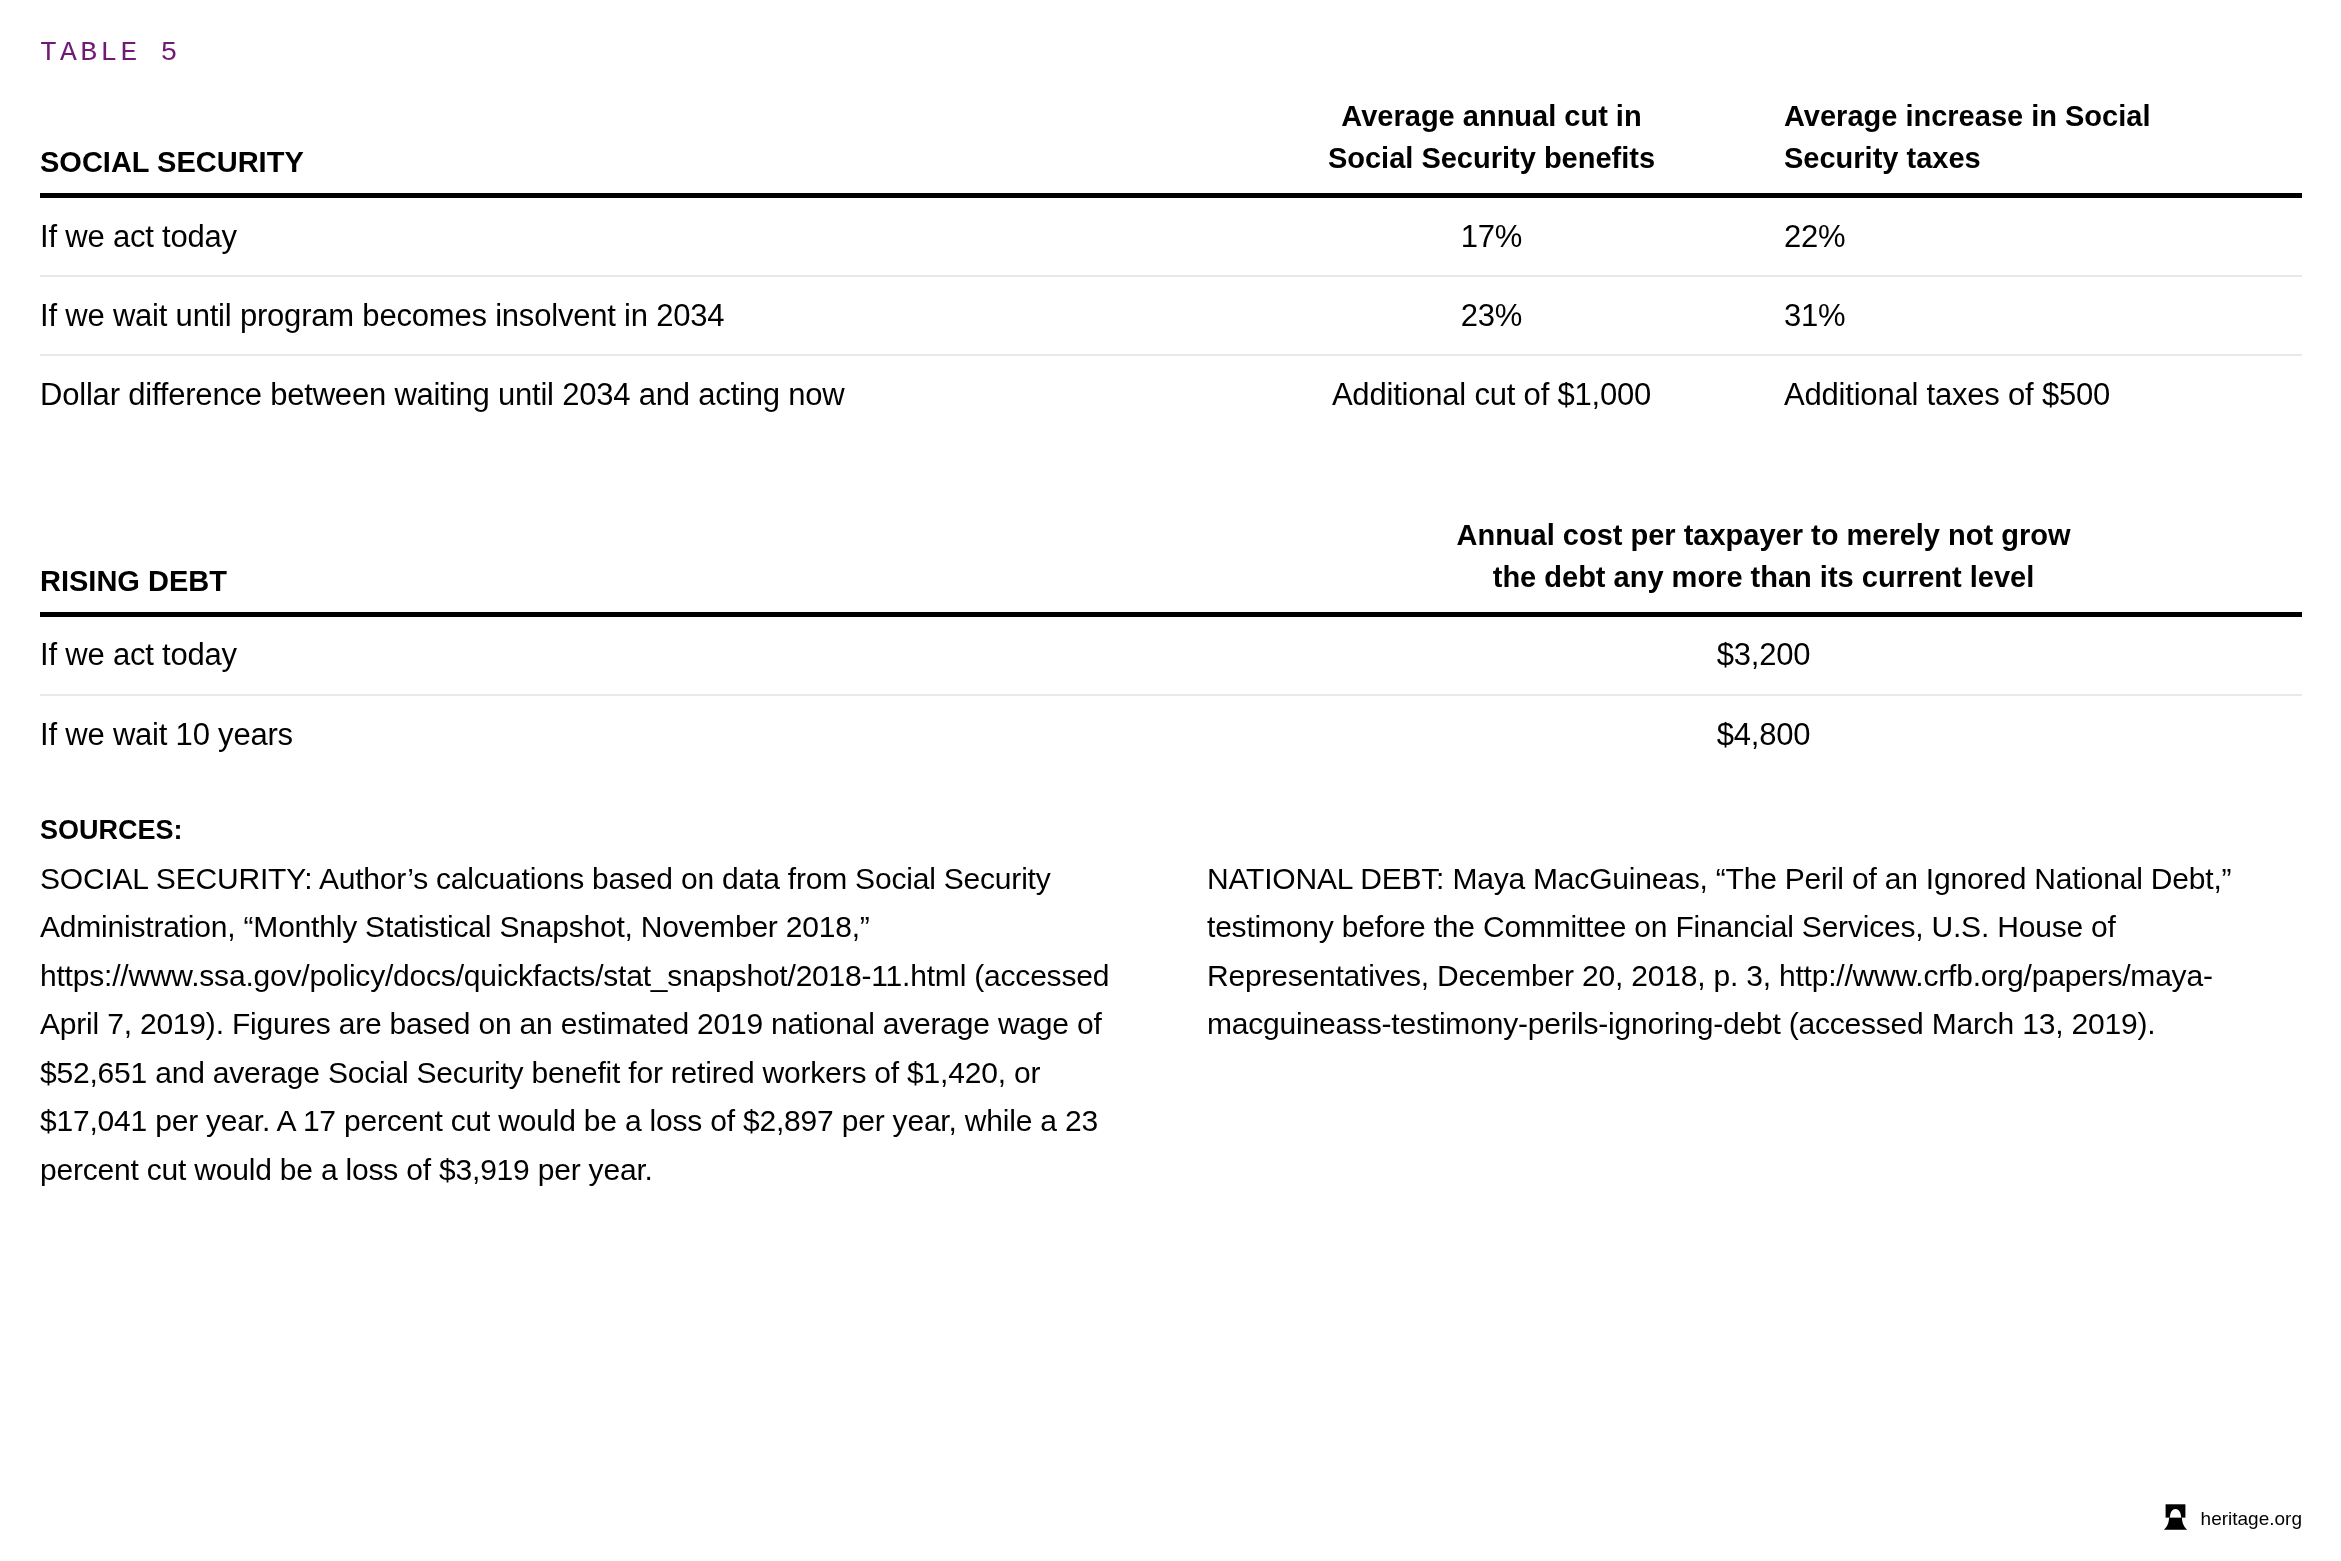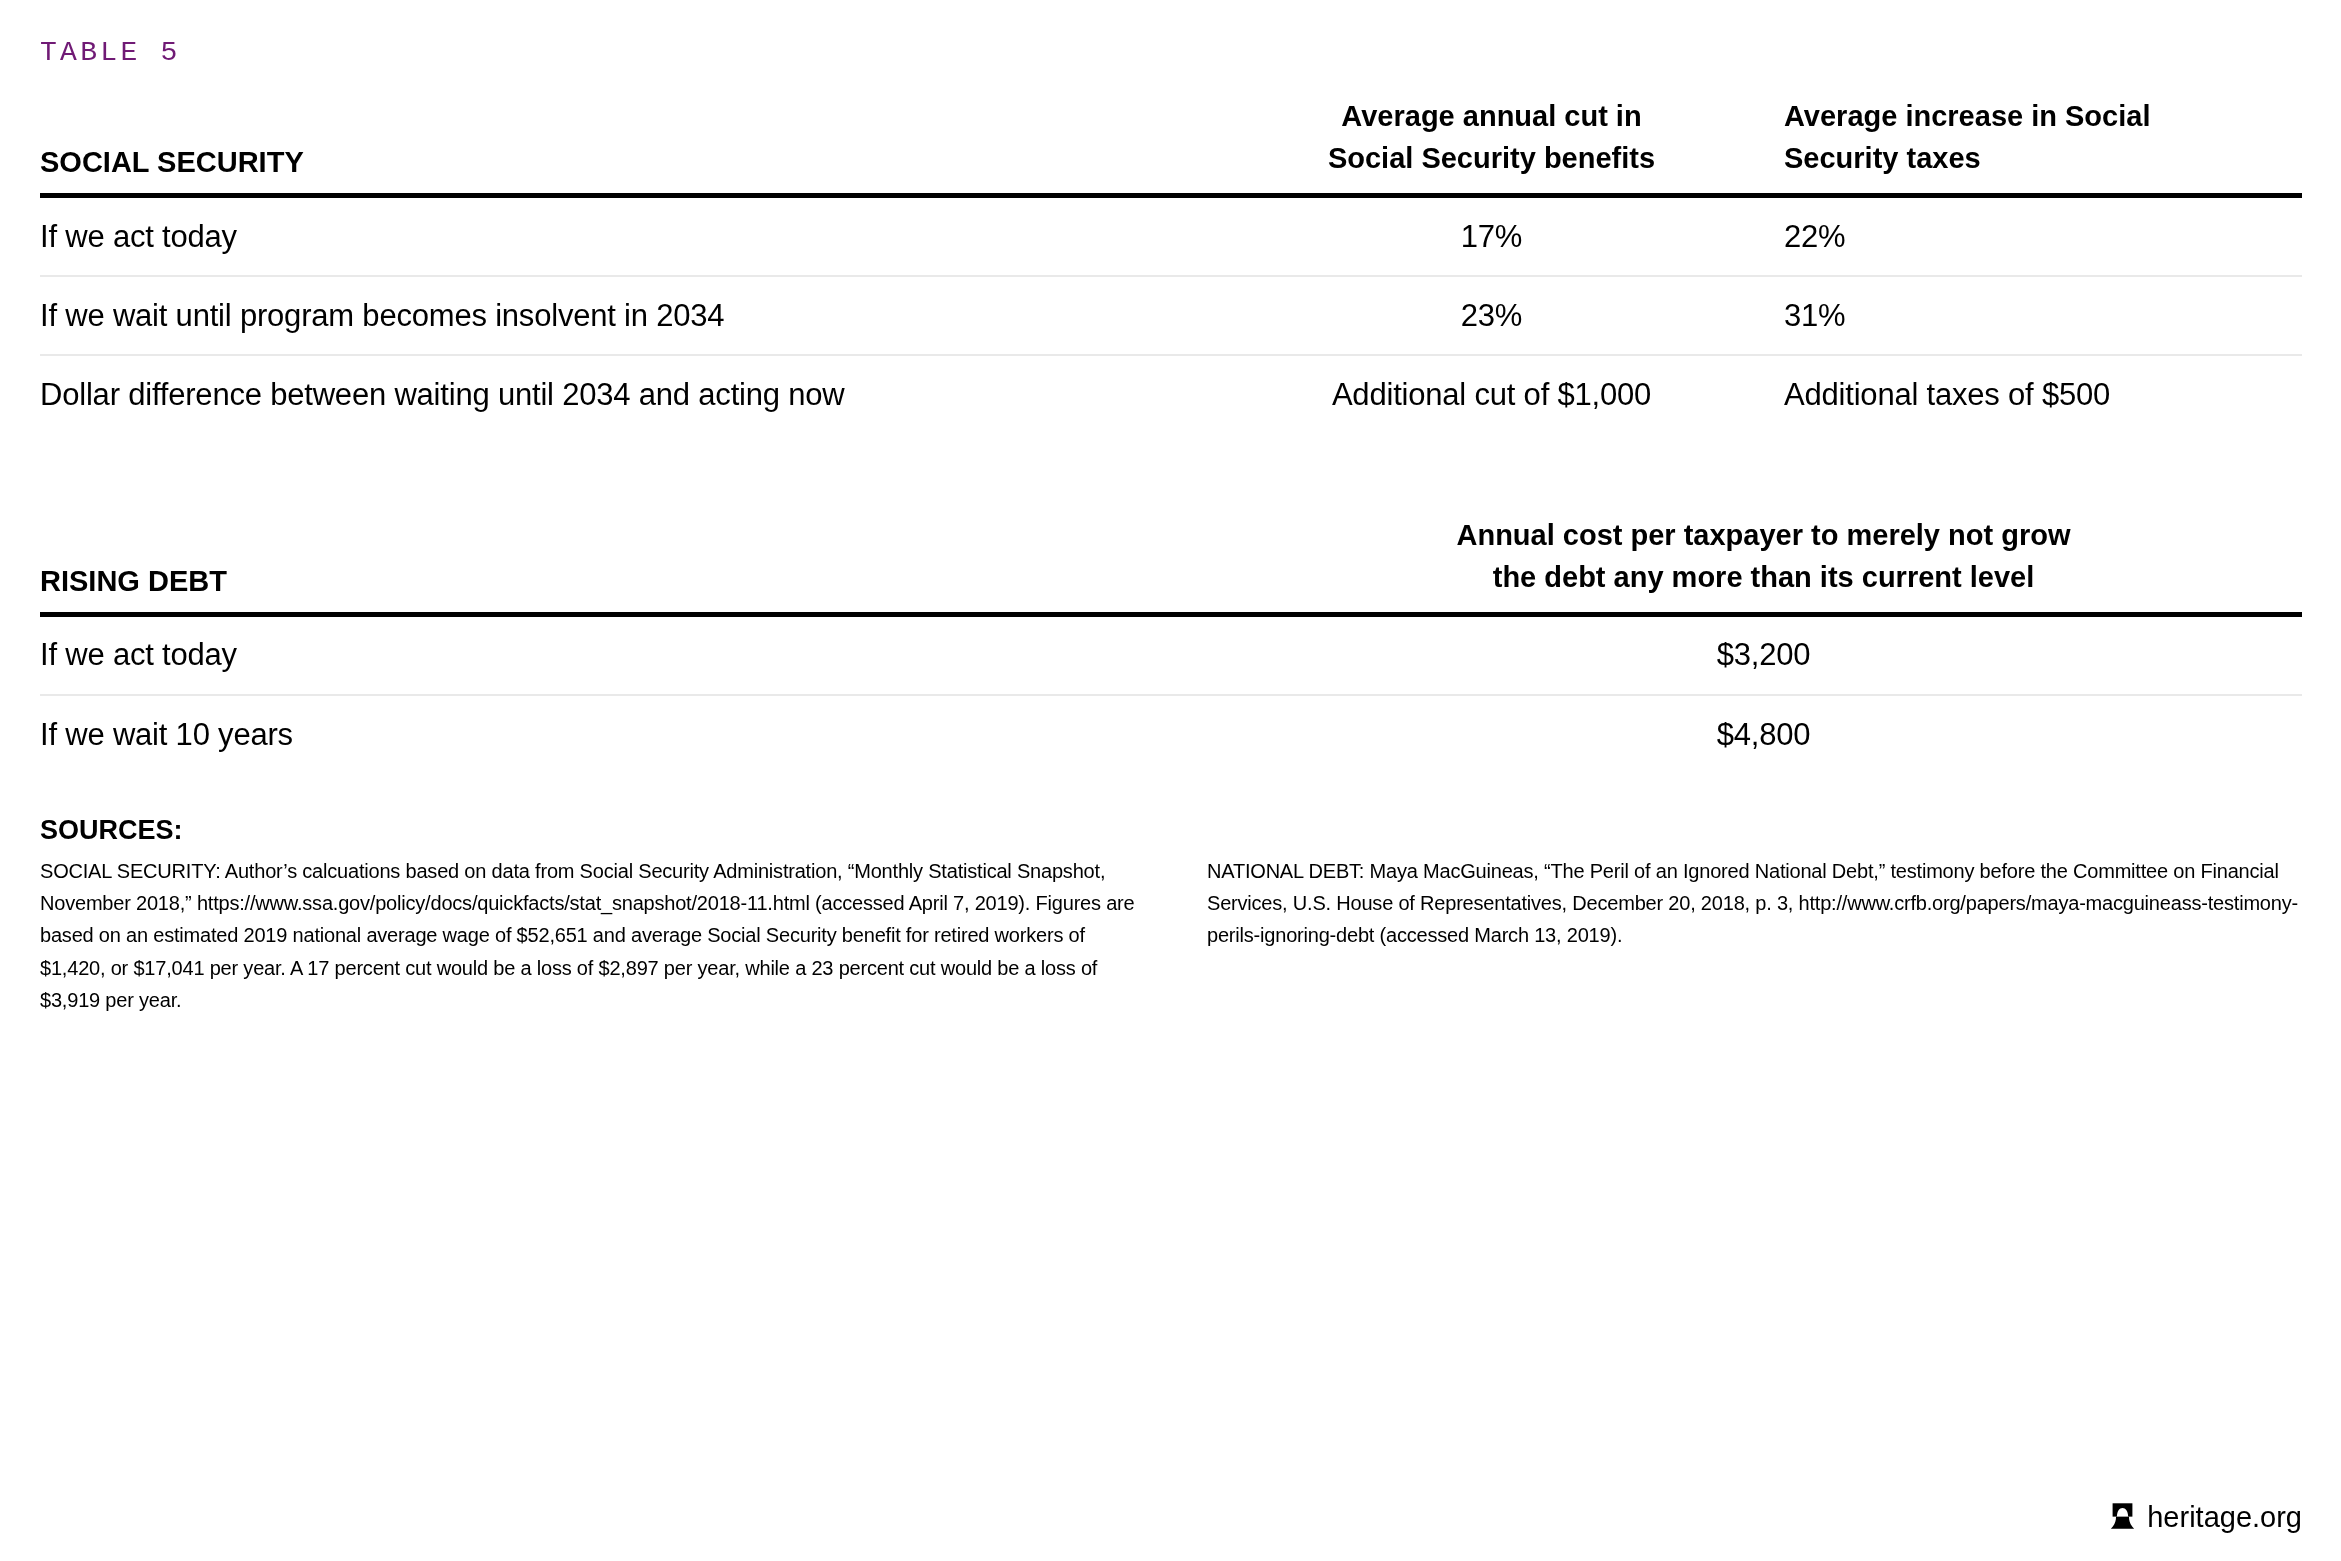--- a/index.html
+++ b/index.html
@@ -23,25 +23,25 @@
   .data-row > div{padding:20.6px 0;font-size:31px;letter-spacing:-0.2px;}
   .data-row .cell-label{padding-right:19px;}
 
   .tbl2{margin-top:80px;}
 
   .sources{margin-top:42px;}
   .sources-heading{font-size:27px;font-weight:700;margin:0 0 8.4px 0;}
   .sources-cols{display:flex;gap:66px;}
   .src-left{width:1101px;}
   .src-right{flex:1;}
-  .src-text{font-size:20px;line-height:1.62;letter-spacing:-0.2px;overflow-wrap:anywhere;}
+  .src-text{font-size:30px;line-height:1.62;letter-spacing:-0.2px;overflow-wrap:anywhere;}
 
   .footer{position:absolute;right:40px;bottom:27px;display:flex;align-items:center;gap:9.4px;}
   .bell{width:31px;height:31px;display:block;}
-  .brand{font-size:29px;letter-spacing:0;}
+  .brand{font-size:19px;letter-spacing:0;}
 </style>
 </head>
 <body>
 
 <div class="page">
 
   <p class="kicker">TABLE 5</p>
 
 
   <div class="tbl">

